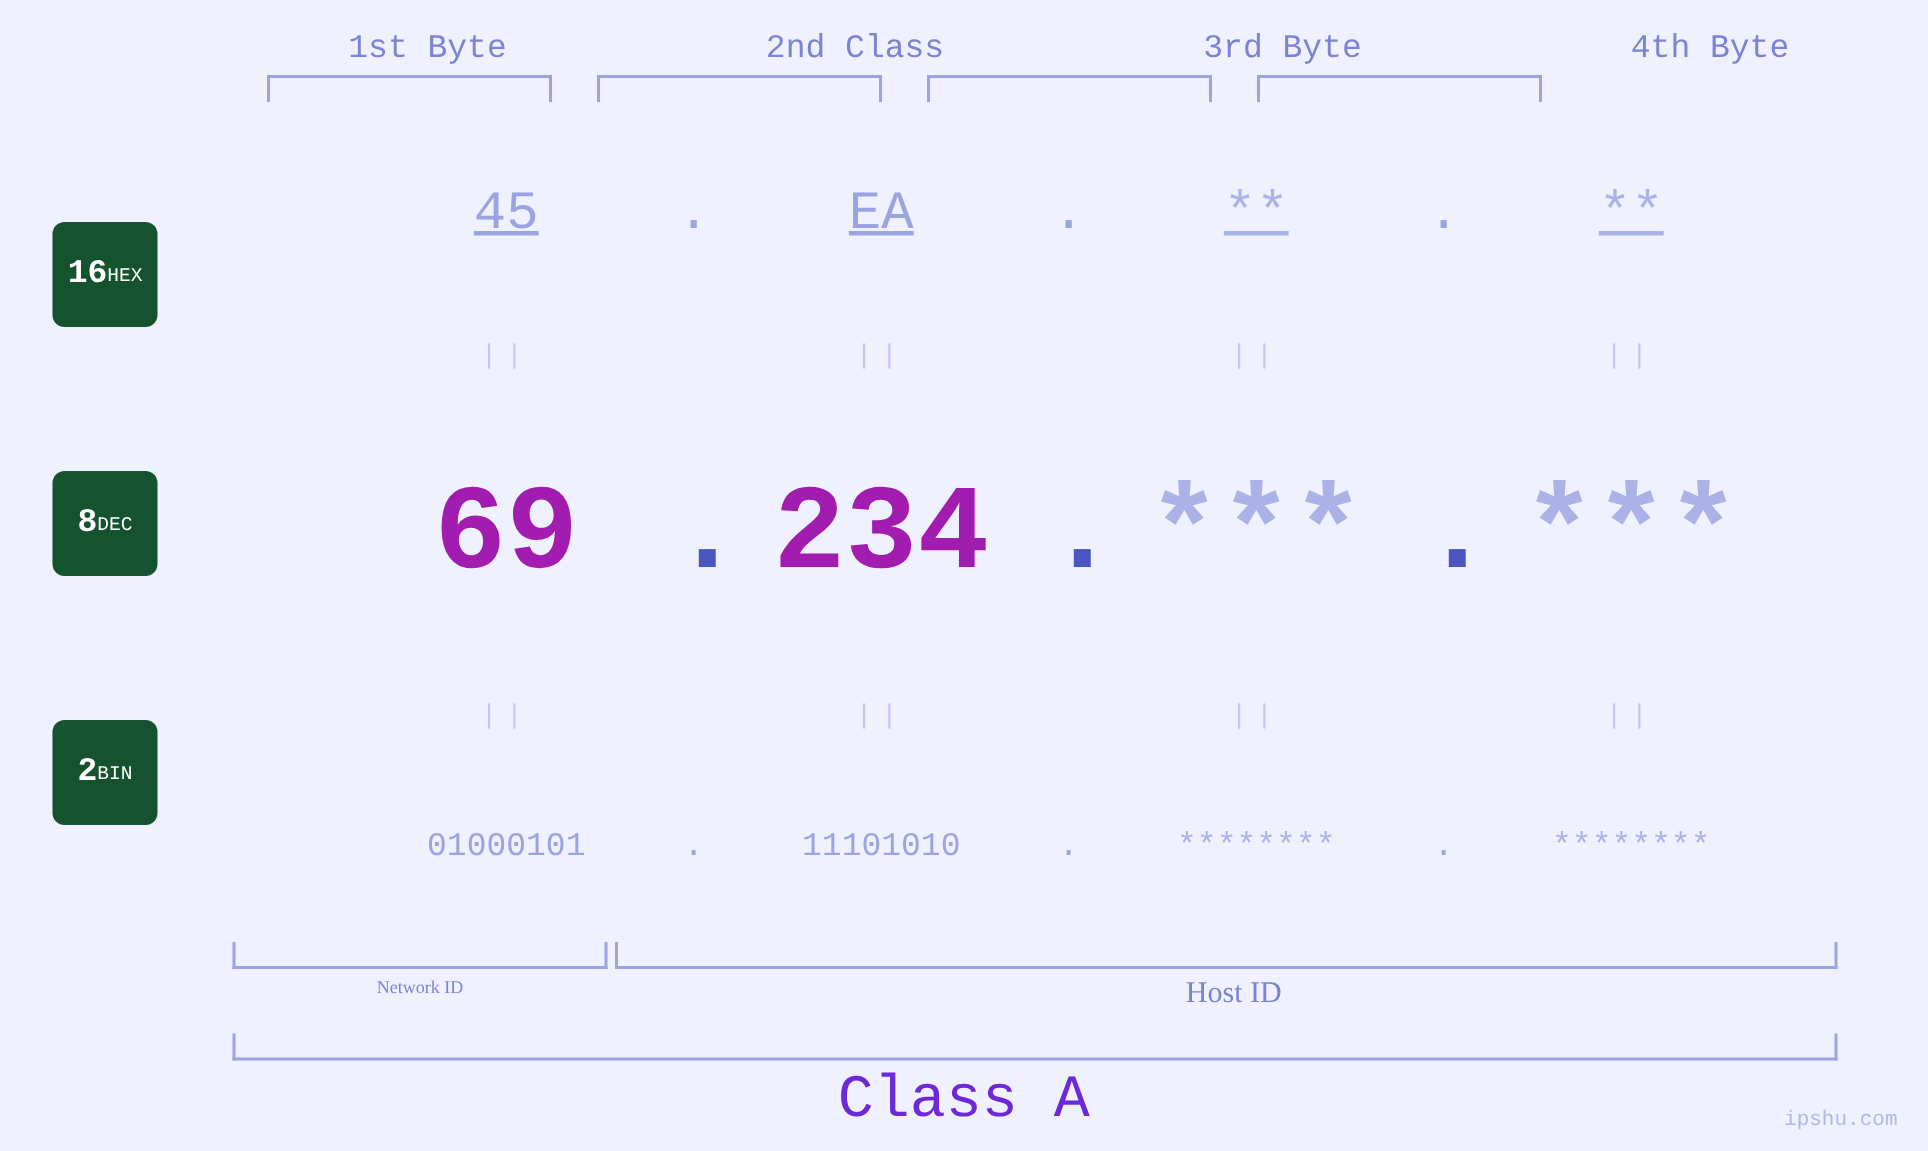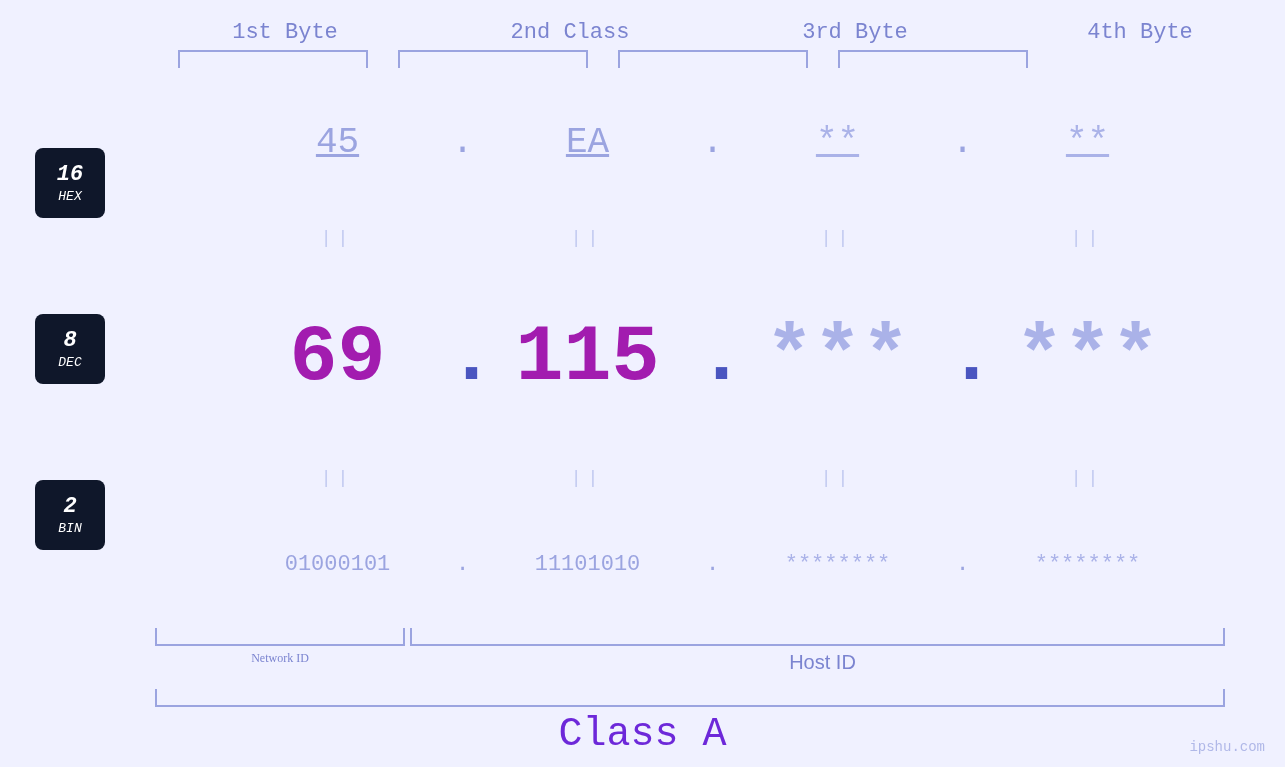--- a/index.html
+++ b/index.html
@@ -64,28 +64,27 @@
       display: flex;
       flex-direction: column;
       justify-content: space-around;
       align-items: center;
       padding: 30px 0;
     }
 
     .badge {
       width: 70px;
       height: 70px;
-      background-color: #0f172a;
+      background-color: #14532d;
       border-radius: 8px;
       display: flex;
-      flex-direction: column;
+      flex-direction: row;
       align-items: center;
       justify-content: center;
       color: white;
-      font-style: italic;
     }
 
     .badge-number {
       font-size: 22px;
       font-weight: bold;
       line-height: 1.2;
     }
 
     .badge-label {
       font-size: 13px;
@@ -225,21 +224,21 @@
       color: #7b84d0;
       font-size: 12px;
       font-family: Liberation Serif, serif;
     }
 
     .host-id-label {
       flex: 1;
       text-align: center;
       color: #7b84d0;
       font-size: 20px;
-      font-family: Liberation Sans, sans-serif;
+      font-family: Liberation Serif, serif;
     }
 
     
     .class-bracket-row {
       display: flex;
       margin-left: 140px;
       width: 1100px;
       margin-top: 15px;
     }
 
@@ -353,21 +352,21 @@
           <span class="parallel-signs">||</span>
         </div>
       </div>
 
       <div class="row">
         <div class="cell">
           <span class="dec-value">69</span>
         </div>
         <span class="dec-dot">.</span>
         <div class="cell">
-          <span class="dec-value">115</span>
+          <span class="dec-value">234</span>
         </div>
         <span class="dec-dot">.</span>
         <div class="cell">
           <span class="dec-value masked" style="font-size:80px;">***</span>
         </div>
         <span class="dec-dot">.</span>
         <div class="cell">
           <span class="dec-value masked" style="font-size:80px;">***</span>
         </div>
       </div>

